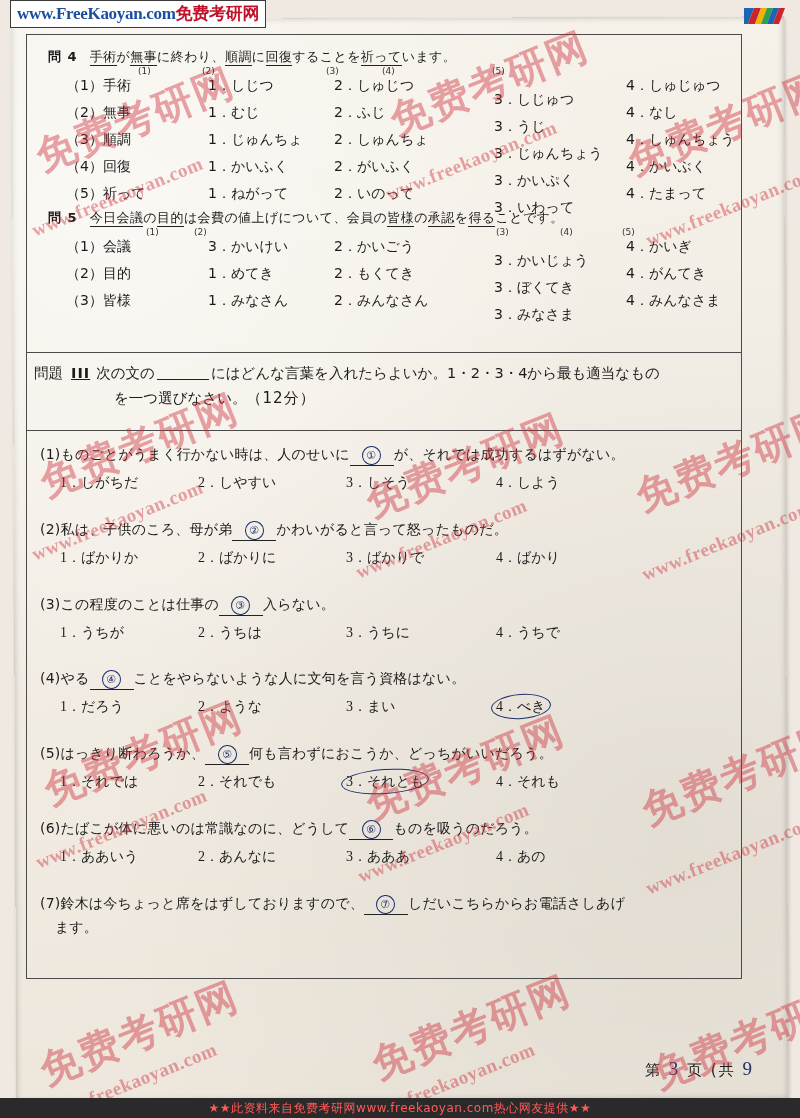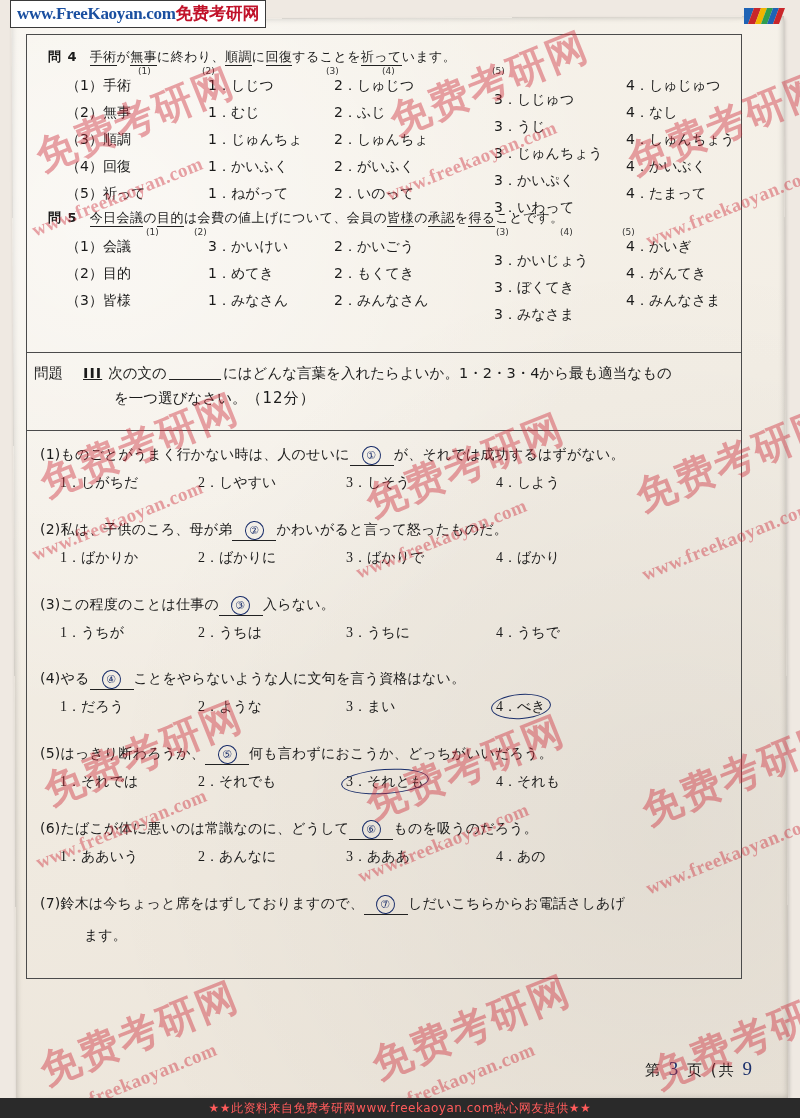--- a/index.html
+++ b/index.html
@@ -91,35 +91,35 @@
   .optrow .o2 { position: absolute; left: 308px; }
   .optrow .o3 { position: absolute; left: 468px; margin-top: 14px; }
   .optrow .o4 { position: absolute; left: 600px; }
 
   
   #sec3-head { position: absolute; left: 0; top: 0; width: 716px; font-size: 14.5px; }
   #sec3-head .line1 { padding-left: 8px; white-space: nowrap; }
   #sec3-head .line2 { padding-left: 88px; margin-top: 6px; }
   .roman {
     font-weight: bold; text-decoration: underline; letter-spacing: 1px;
-    margin-left: 20px; margin-right: 6px;
+    margin-left: 8px; margin-right: 6px;
   }
   .gap {
     display: inline-block; width: 52px;
     border-bottom: 1px solid #222; margin: 0 2px;
     vertical-align: -2px;
   }
   .score { font-size: 15px; letter-spacing: 1px; }
 
   .item { position: absolute; width: 716px; }
   .item .q {
     font-size: 14px; padding-left: 14px; white-space: nowrap;
     letter-spacing: .2px;
   }
-  .item .q2 { font-size: 14px; padding-left: 58px; margin-top: 12px; }
+  .item .q2 { font-size: 14px; padding-left: 29px; margin-top: 4px; }
   .item .opts {
     position: relative; height: 24px; margin-top: 8px; font-size: 14px; font-family: Liberation Serif, serif;
   }
   .item .opts .a { position: absolute; left: 34px; }
   .item .opts .b { position: absolute; left: 172px; }
   .item .opts .c { position: absolute; left: 320px; }
   .item .opts .d { position: absolute; left: 470px; }
 
   .blank-circ {
     display: inline-block;

